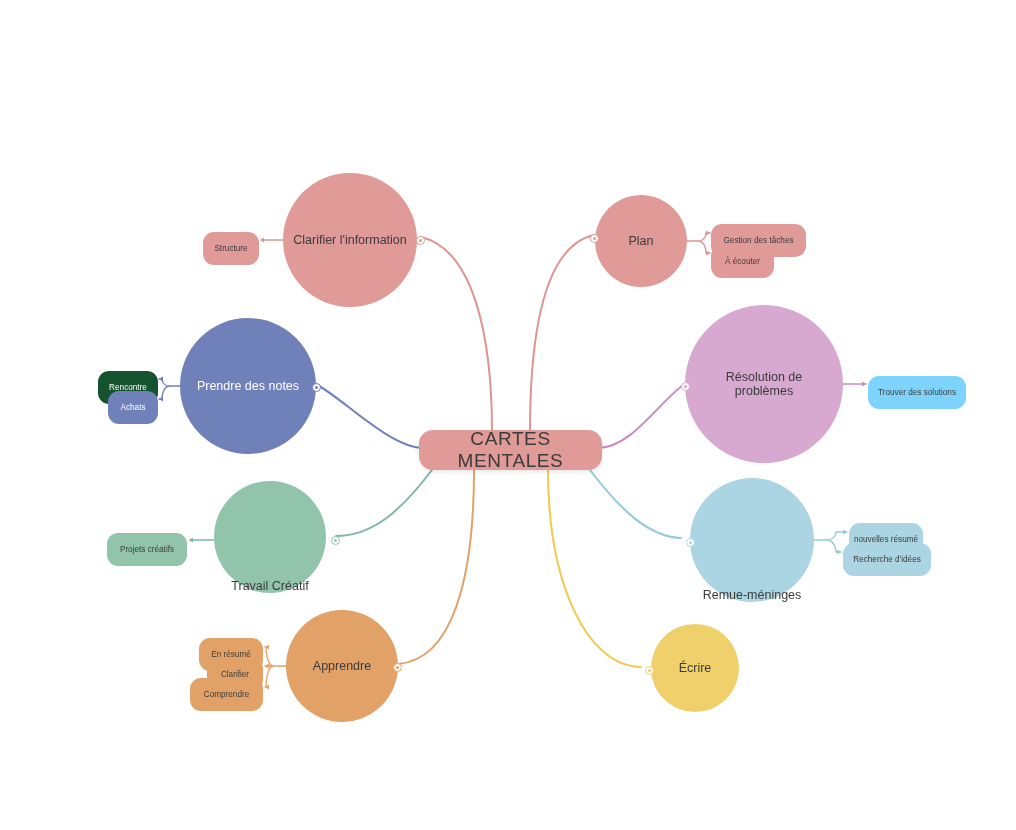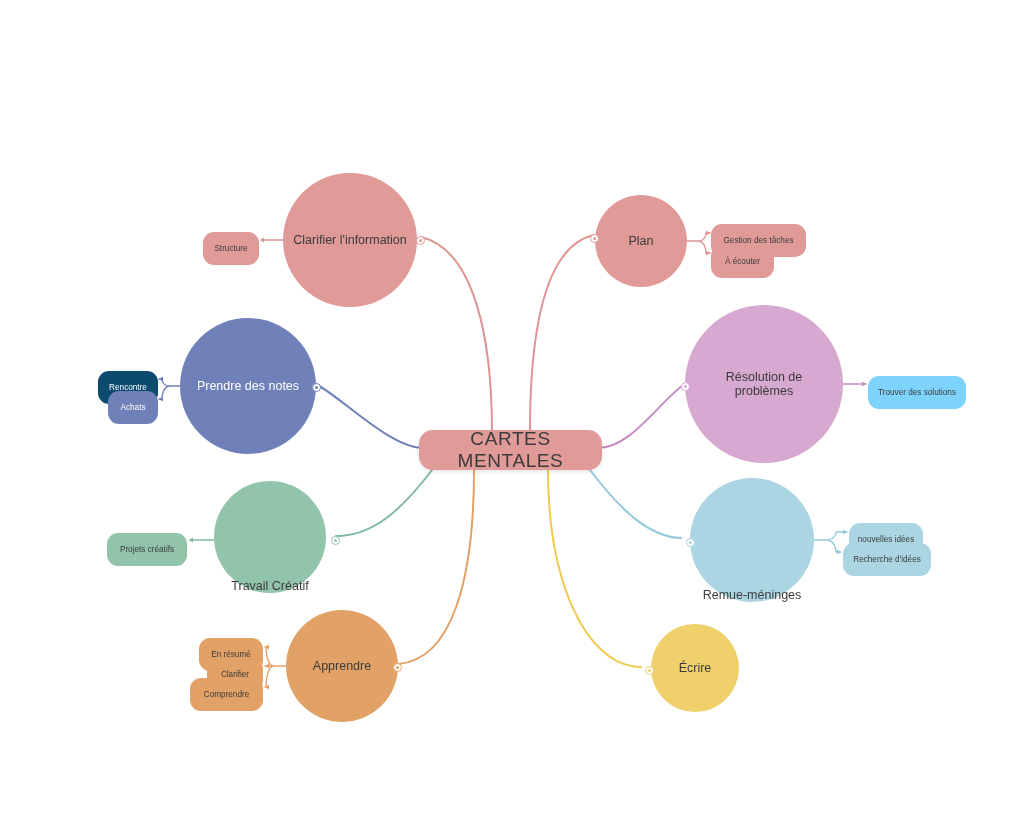--- a/index.html
+++ b/index.html
@@ -150,21 +150,21 @@
       <div class="leaf" style="left: 711px; top: 224px; width: 95px; background: rgb(224, 155, 153); color: rgb(59, 59, 59);">
         <span>Gestion des tâches</span>
       </div>
       <div class="leaf" style="left: 711px; top: 245px; width: 63px; background: rgb(224, 155, 153); color: rgb(59, 59, 59);">
         <span>À écouter</span>
       </div>
       <div class="node node-circle" style="left: 180px; top: 318px; width: 136px; height: 136px; background: rgb(112, 128, 185);">
         <span class="branch-label light" style="color: rgb(255, 255, 255);">Prendre des notes</span>
       </div>
       <div class="marker" style="left: 312px; top: 383px; border-color: rgb(112, 128, 185); color: rgb(112, 128, 185);"></div>
-      <div class="leaf light" style="left: 98px; top: 371px; width: 60px; background: #0c4a6e; color: rgb(255, 255, 255);">
+      <div class="leaf light" style="left: 98px; top: 371px; width: 60px; background: #14532d; color: rgb(255, 255, 255);">
         <span>Rencontre</span>
       </div>
       <div class="leaf light" style="left: 108px; top: 391px; width: 50px; background: rgb(112, 128, 185); color: rgb(255, 255, 255);">
         <span>Achats</span>
       </div>
       <div class="node node-circle" style="left: 685px; top: 305px; width: 158px; height: 158px; background: rgb(215, 168, 208);">
         <span class="branch-label" style="color: rgb(59, 59, 59);">Résolution de problèmes</span>
       </div>
       <div class="marker" style="left: 681px; top: 382px; border-color: rgb(215, 168, 208); color: rgb(215, 168, 208);"></div>
       <div class="leaf" style="left: 868px; top: 376px; width: 98px; background: #7dd3fc; color: rgb(59, 59, 59);">
@@ -175,21 +175,21 @@
       </div>
       <div class="marker" style="left: 331px; top: 536px; border-color: rgb(146, 196, 171); color: rgb(146, 196, 171);"></div>
       <div class="leaf" style="left: 107px; top: 533px; width: 80px; background: rgb(146, 196, 171); color: rgb(59, 59, 59);">
         <span>Projets créatifs</span>
       </div>
       <div class="node node-circle" style="left: 690px; top: 478px; width: 124px; height: 124px; background: rgb(171, 213, 226); align-items: flex-end;">
         <span class="branch-label" style="color: rgb(59, 59, 59);">Remue-méninges</span>
       </div>
       <div class="marker" style="left: 686px; top: 538px; border-color: rgb(171, 213, 226); color: rgb(171, 213, 226);"></div>
       <div class="leaf" style="left: 849px; top: 523px; width: 74px; background: rgb(171, 213, 226); color: rgb(59, 59, 59);">
-        <span>nouvelles idées</span>
+        <span>nouvelles résumé</span>
       </div>
       <div class="leaf" style="left: 843px; top: 543px; width: 88px; background: rgb(171, 213, 226); color: rgb(59, 59, 59);">
         <span>Recherche d'idées</span>
       </div>
       <div class="node node-circle" style="left: 286px; top: 610px; width: 112px; height: 112px; background: rgb(226, 162, 103);">
         <span class="branch-label" style="color: rgb(59, 59, 59);">Apprendre</span>
       </div>
       <div class="marker" style="left: 393px; top: 663px; border-color: rgb(226, 162, 103); color: rgb(226, 162, 103);"></div>
       <div class="leaf" style="left: 199px; top: 638px; width: 64px; background: rgb(226, 162, 103); color: rgb(59, 59, 59);">
         <span>En résumé</span>

